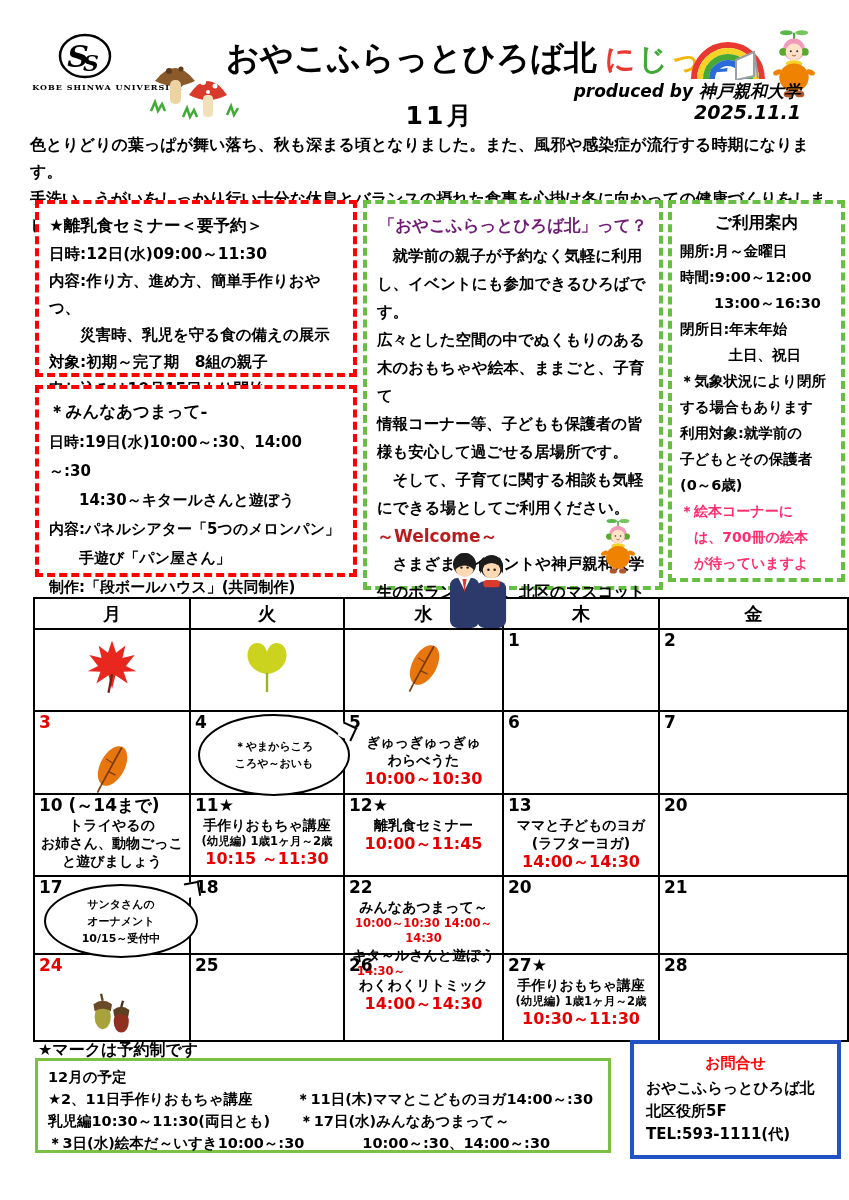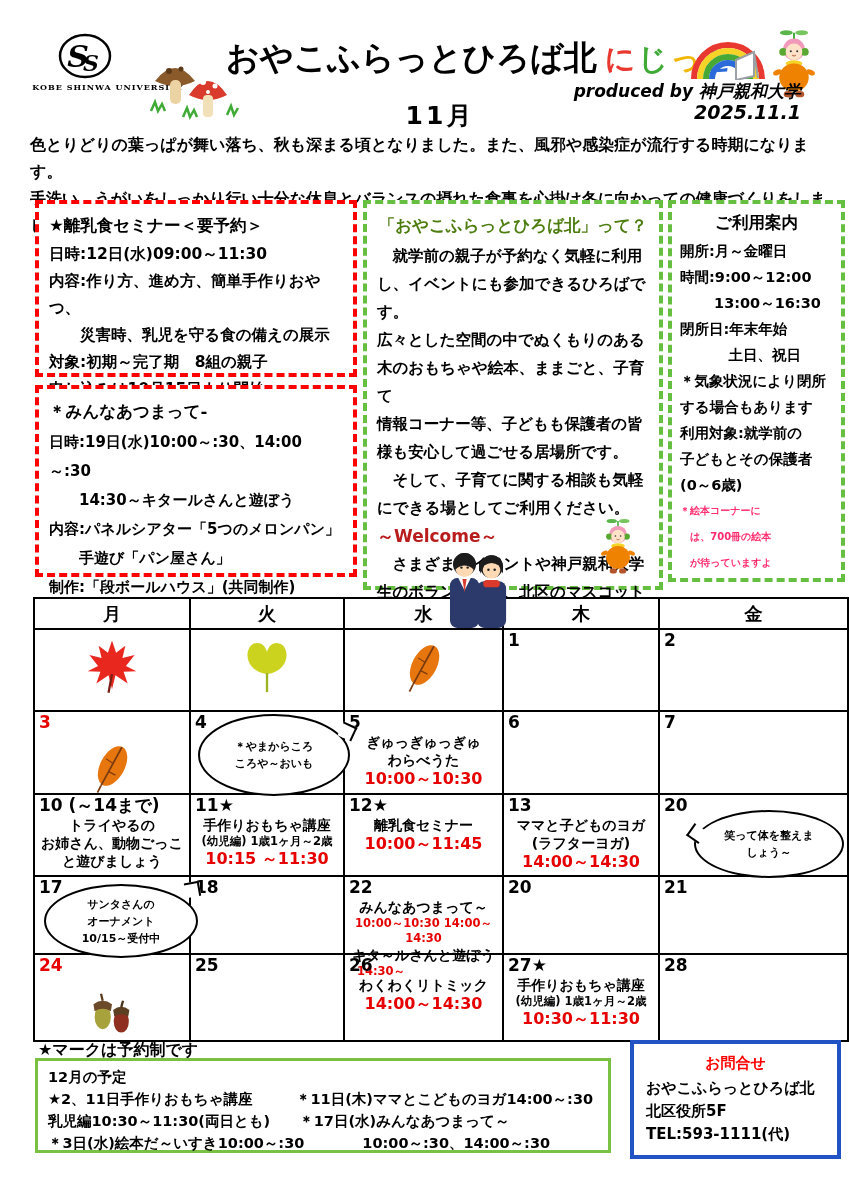--- a/index.html
+++ b/index.html
@@ -25,26 +25,26 @@
 
   
   .box{box-sizing:border-box;padding:8px 10px;background:#fff;}
   .box-seminar{left:35px;top:200px;width:322px;height:177px;border:4px dashed #ff0000;
                font-size:15.5px;line-height:27px;}
   .box-minna{left:35px;top:385px;width:322px;height:192px;border:4px dashed #ff0000;
              font-size:15px;line-height:29px;}
   .box-title{font-size:16.5px;margin-bottom:2px;}
   .box-about{left:363px;top:200px;width:300px;height:390px;border:4px dashed #66bf40;
              font-size:15.5px;line-height:28px;}
-  .about-title{color:#4d7c0f;font-size:16.5px;text-align:center;margin-bottom:2px;}
+  .about-title{color:#701a75;font-size:16.5px;text-align:center;margin-bottom:2px;}
   .welcome{color:#b91c1c;text-align:left;font-size:17px;}
   .box-guide{left:668px;top:200px;width:177px;height:382px;border:4px dashed #66bf40;
              font-size:14.5px;line-height:26px;padding:6px 8px;}
   .guide-title{text-align:center;font-size:16.5px;margin-bottom:2px;}
-  .guide-pink{color:#ff2d6e;font-size:10px;}
+  .guide-pink{color:#ff2d6e;font-size:14px;}
   .mascot-mid{left:592px;top:516px;width:52px;height:64px;z-index:6;}
   .students-svg{left:442px;top:551px;width:70px;height:80px;z-index:7;}
 
   
   .calendar{left:33px;top:597px;width:812px;border:2.5px solid #000;background:#fff;}
   .cal-head{display:grid;grid-template-columns:156px 154px 159px 156px 187px;}
   .wd-cell{height:31px;display:flex;align-items:center;justify-content:center;font-size:18px;
            border-right:2px solid #000;border-bottom:2px solid #000;box-sizing:border-box;}
   .wd-cell:nth-child(5){border-right:none;}
   .cal-body{display:grid;grid-template-columns:156px 154px 159px 156px 187px;
@@ -385,22 +385,20 @@
           </div>
         </div>
         <div class="cal-cell">
           <div class="date">28</div>
         </div>
       </div>
   </div>
 
   <div class="bubble b-yam pre">＊やまからころ
 ころや～おいも</div>
-  <div class="bubble b-yoga pre">笑って体を整えま
-しょう～</div>
   <div class="bubble b-santa pre">サンタさんの
 オーナメント
 10/15～受付中</div>
 
   <div class="abs reserve-note">★マークは予約制です</div>
 
   <div class="abs box-december">
     <div>12月の予定</div>
     <div class="pre">★2、11日手作りおもちゃ講座　　　＊11日(木)ママとこどものヨガ14:00～:30
 乳児編10:30～11:30(両日とも)　　＊17日(水)みんなあつまって～

